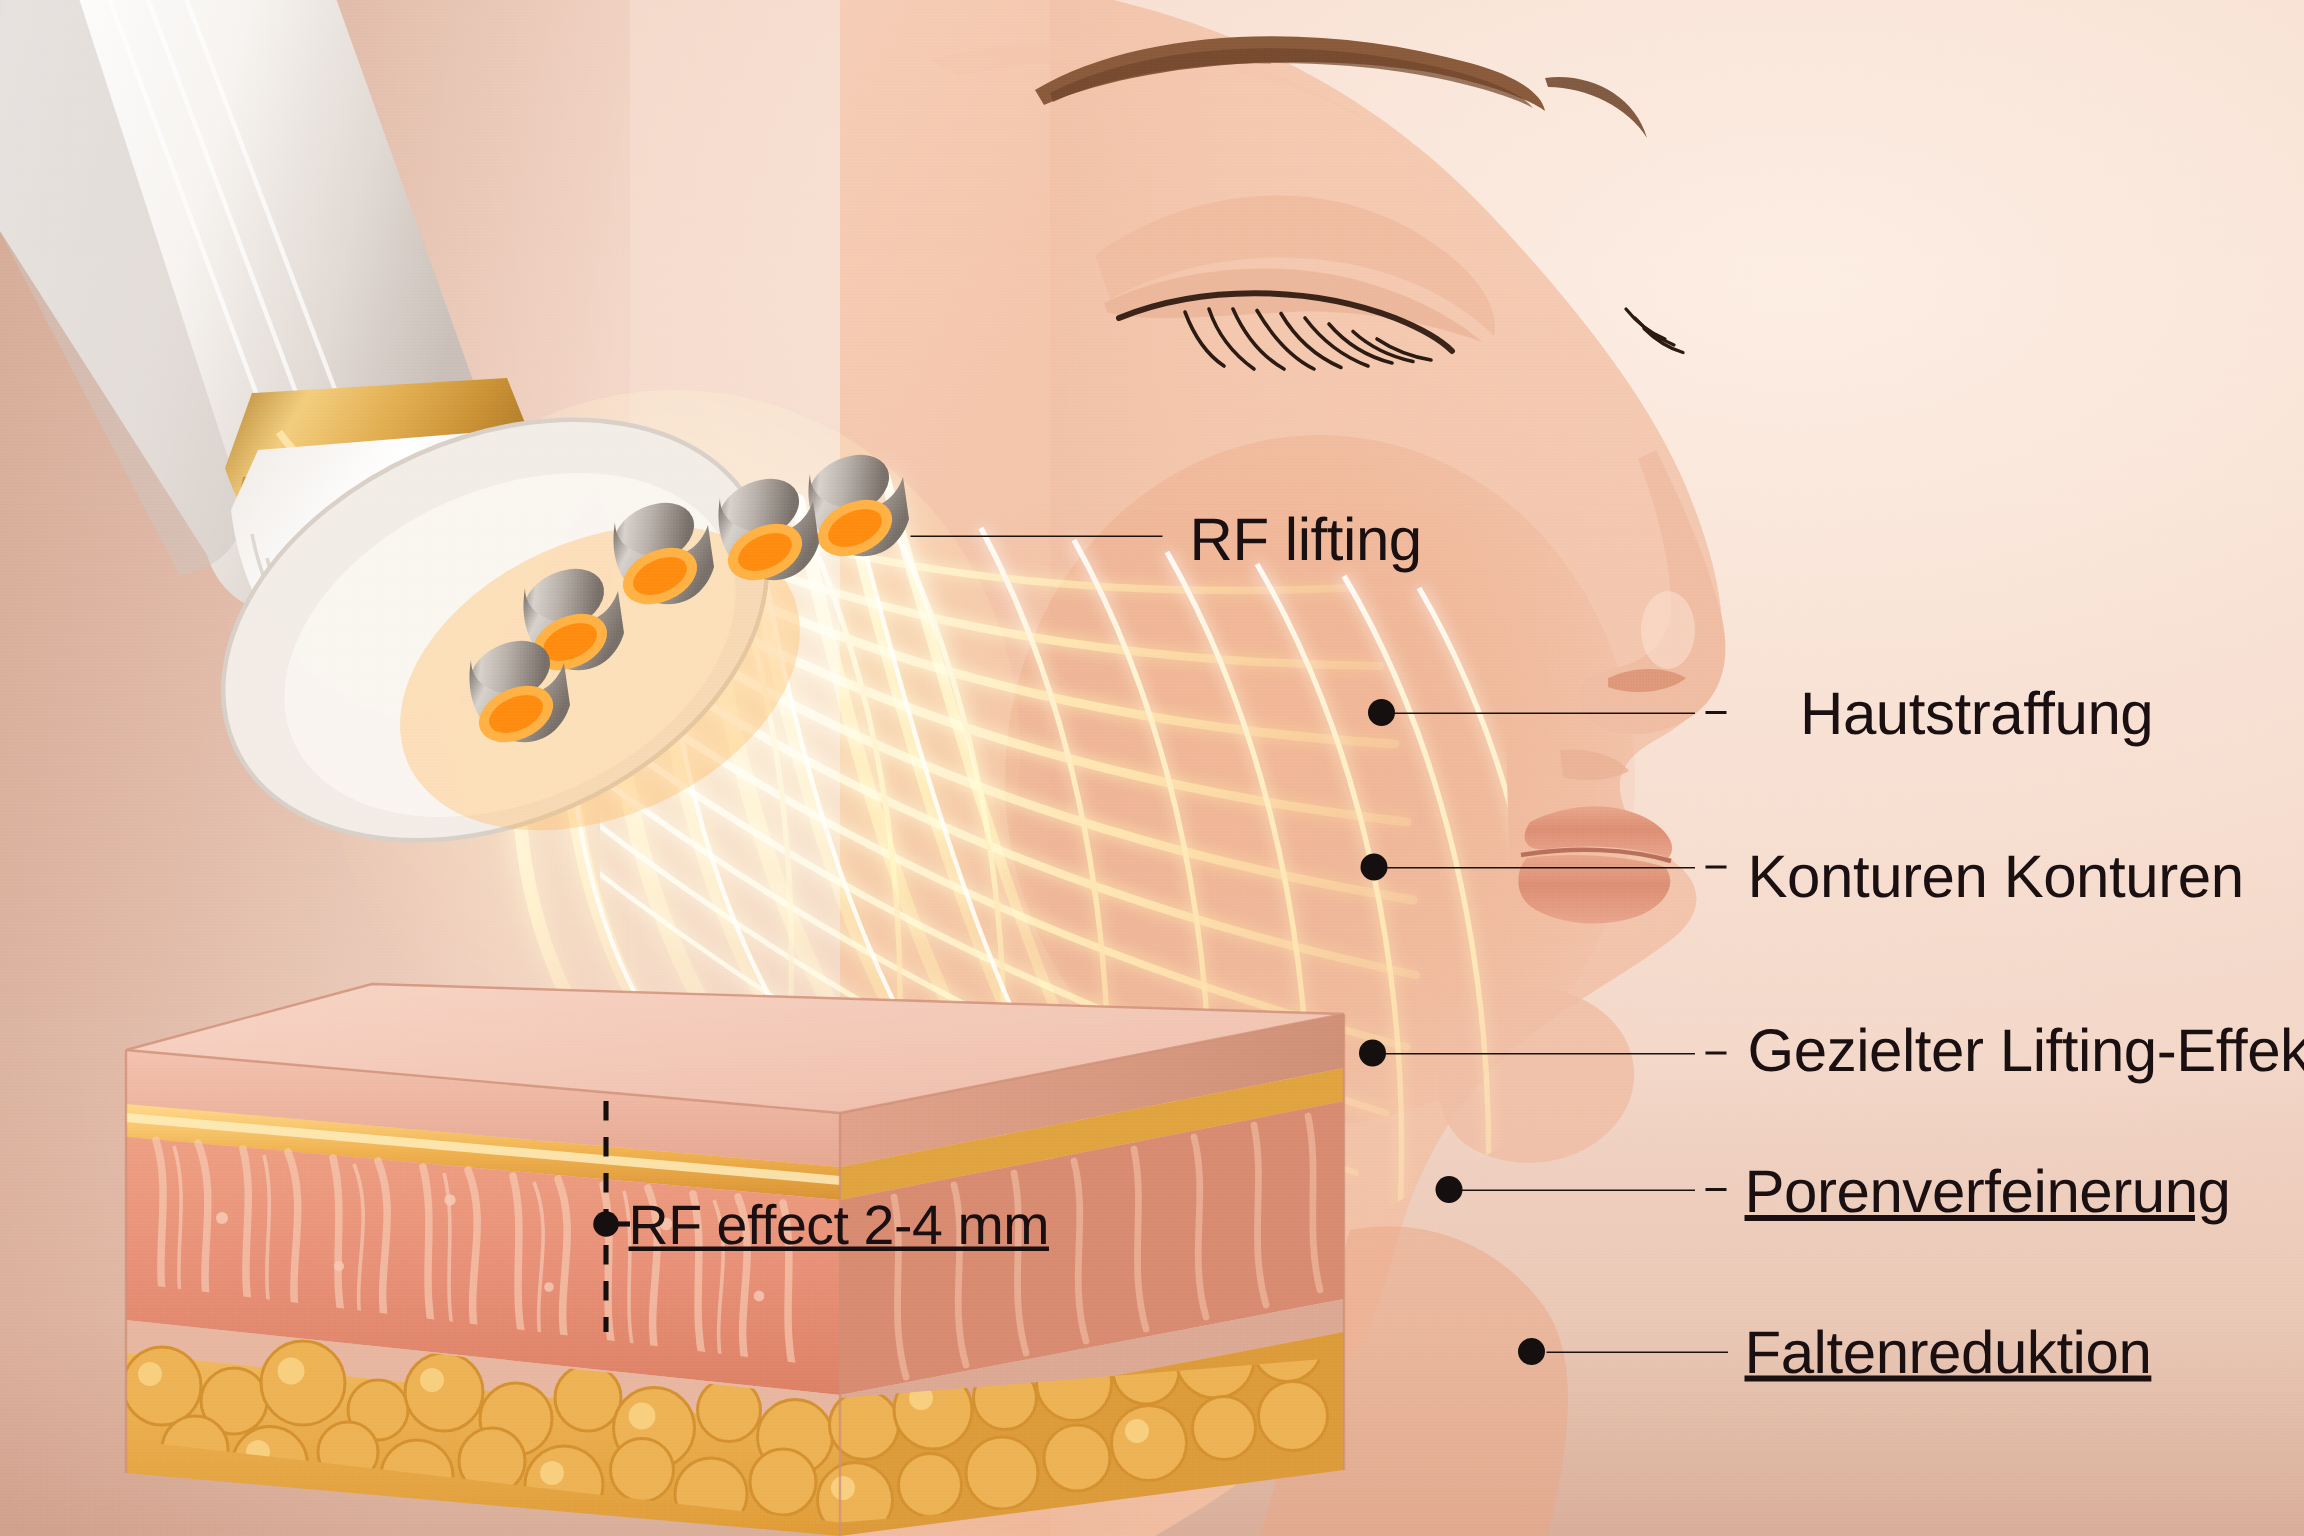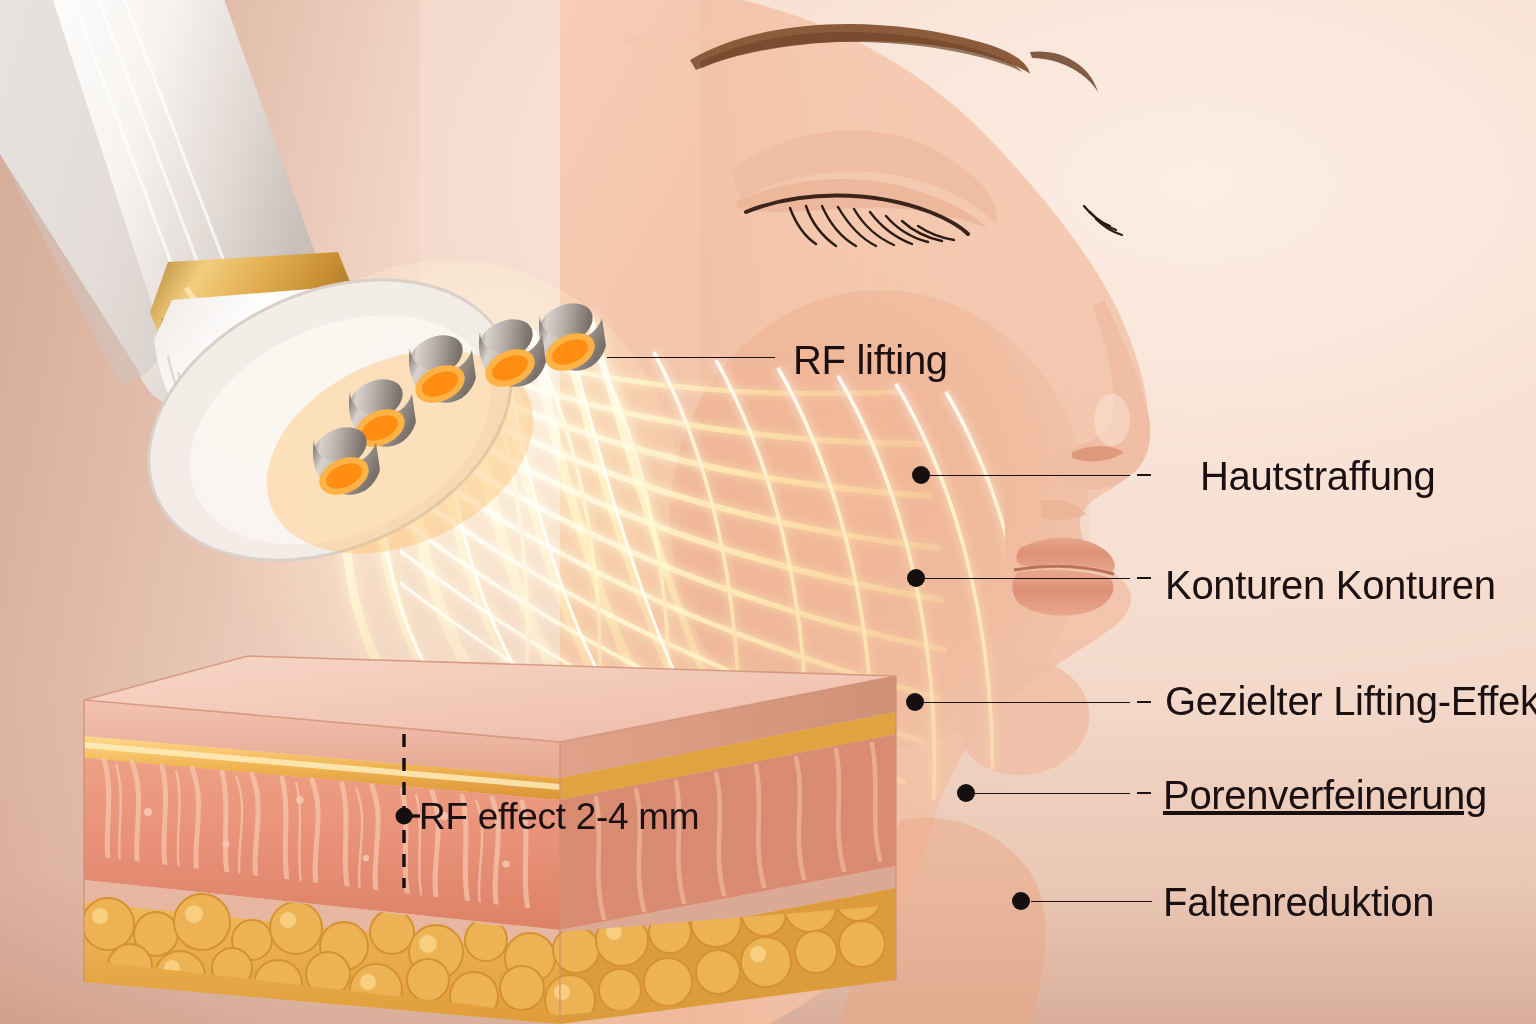--- a/index.html
+++ b/index.html
@@ -46,21 +46,21 @@
   
   .label {
     position: absolute;
     color: #1a1012;
     font-size: 40px;
     line-height: 1;
     white-space: nowrap;
     letter-spacing: -0.3px;
     font-weight: 400;
   }
-  .label.small { font-size: 37px; }
+  .label.small { font-size: 37px; text-decoration: underline; }
   .label-dot { position:absolute; border-radius:50%; background:#15100f; }
   .leader {
     position:absolute; height:0;
     border-top: 2px solid #1b1210;
   }
   .leader.thin { border-top-width: 1.5px; }
   .leader-tick {
     position:absolute; height:0; border-top:2.5px solid #1b1210;
     width: 14px;
   }
@@ -588,21 +588,21 @@
   <div id="callout-porenverfeinerung">
     <div class="label-dot" style="left:957px; top:784px; width:18px; height:18px;"></div>
     <div class="leader thin" style="left:974px; top:793px; width:156px;"></div>
     <div class="leader-tick" style="left:1137px; top:792px;"></div>
     <div class="label" style="left:1163px; top:775px;text-decoration:underline;">Porenverfeinerung</div>
   </div>
 
   <div id="callout-faltenreduktion">
     <div class="label-dot" style="left:1012px; top:892px; width:18px; height:18px;"></div>
     <div class="leader thin" style="left:1031px; top:901px; width:121px;"></div>
-    <div class="label" style="left:1163px; top:882px;">Faltenreduktion</div>
+    <div class="label" style="left:1163px; top:882px;text-decoration:underline;">Faltenreduktion</div>
   </div>
 
   <div id="depth-marker">
     <svg class="layer" viewBox="0 0 1536 1024" style="pointer-events:none;">
       <path d="M404,734 L404,888" stroke="#15100f" stroke-width="3.4" fill="none" stroke-dasharray="13 11"></path>
       <path d="M404,816 L420,816" stroke="#15100f" stroke-width="3.4" fill="none"></path>
       <circle cx="404" cy="816" r="8.5" fill="#15100f"></circle>
     </svg>
     <div class="label small" style="left:419px; top:798px;">RF effect 2-4 mm</div>
   </div>

